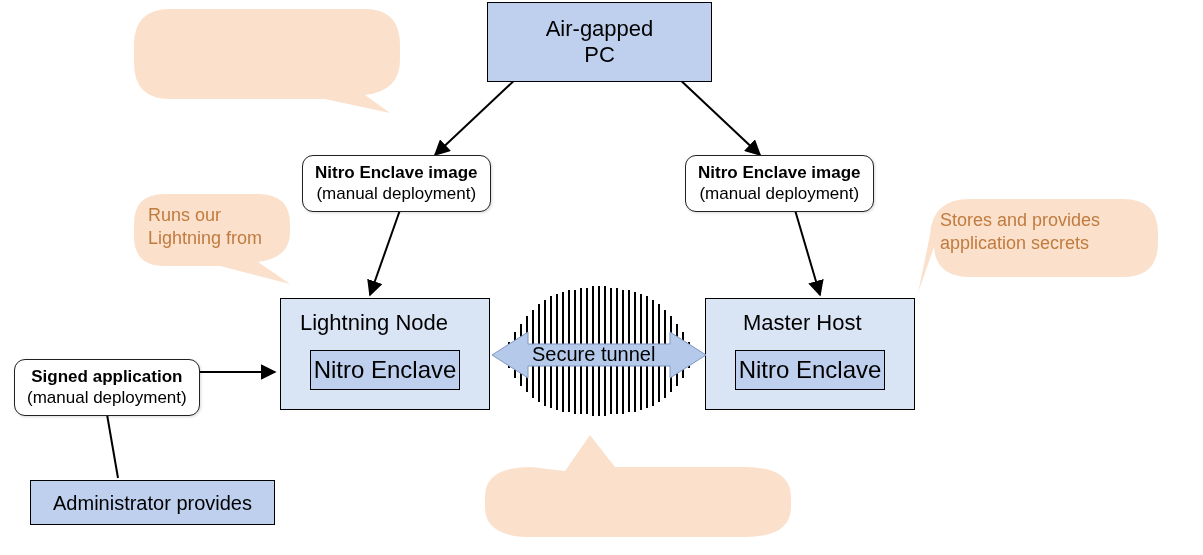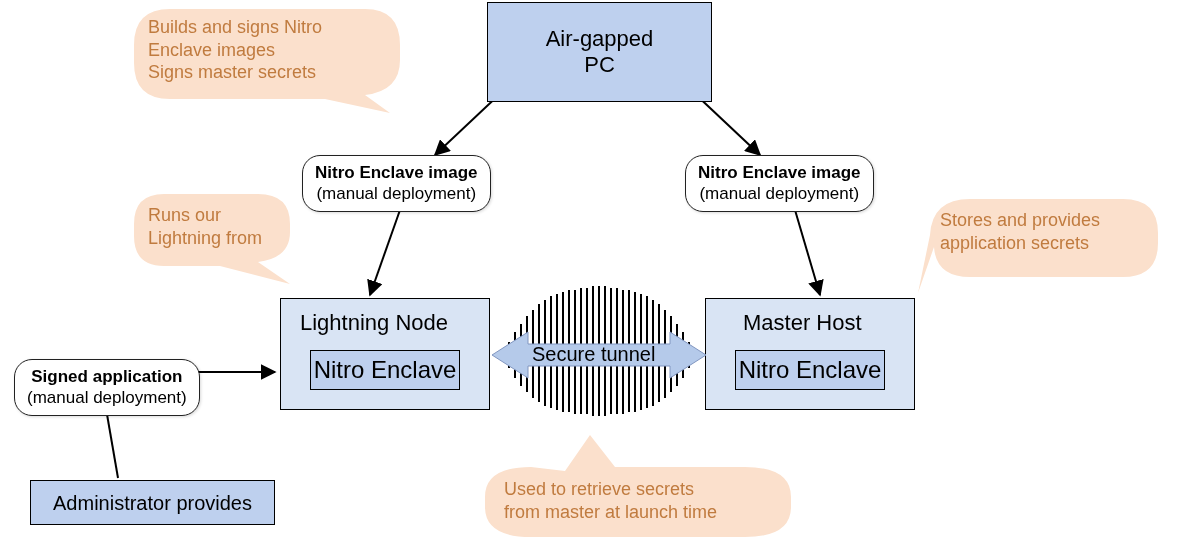--- a/index.html
+++ b/index.html
@@ -34,21 +34,21 @@
     align-items: center;
     justify-content: center;
     text-align: center;
     line-height: 1.2;
   }
   .box-blue { background: #bed0ee; font-size: 22px; }
   .box-blue-inner { background: #bed0ee; font-size: 24px; }
   .box-blue-light { background: #d9e4f4; font-size: 19px; }
   .box-white {
     background: #fff;
-    border-radius: 18px;
+    border-radius: 11px;
     border: 1px solid #222;
     box-shadow: 1px 1px 3px rgba(0,0,0,0.15);
     flex-direction: column;
     font-size: 17px;
     padding: 6px 12px;
     line-height: 1.25;
   }
   .title-in-host {
     position: absolute;
     font-size: 22px;
@@ -135,31 +135,26 @@
     </svg>
   </div>
   <div class="blob" style="left:475px; top:435px;">
     <svg width="320" height="110" viewBox="0 0 320 110">
       <path fill="#fbe0cc" d="
         M115,0 L90,36 L56,32 Q10,32 10,62 L10,72 Q10,102 56,102 L270,102
         Q316,102 316,72 L316,62 Q316,32 270,32 L140,32 Z"></path>
     </svg>
   </div>
 
-  <div class="ann" style="left:148px; top:16px;">Builds and signs Nitro
-Enclave images
-Signs master secrets</div>
   <div class="ann" style="left:148px; top:204px;">Runs our
 Lightning from</div>
   <div class="ann" style="left:940px; top:209px;">Stores and provides
 application secrets</div>
-  <div class="ann" style="left:504px; top:478px;">Used to retrieve secrets
-from master at launch time</div>
-
-  <div class="box-blue" style="left:487px; top:2px; width:225px; height:100px; flex-direction:column;">
+
+  <div class="box-blue" style="left:487px; top:2px; width:225px; height:80px; flex-direction:column;">
     <span>Air-gapped</span>
     <span>PC</span>
   </div>
 
   <div class="box-white" style="left:302px; top:155px;">
     <span class="bold">Nitro Enclave image</span>
     <span>(manual deployment)</span>
   </div>
   <div class="box-white" style="left:685px; top:155px;">
     <span class="bold">Nitro Enclave image</span>

